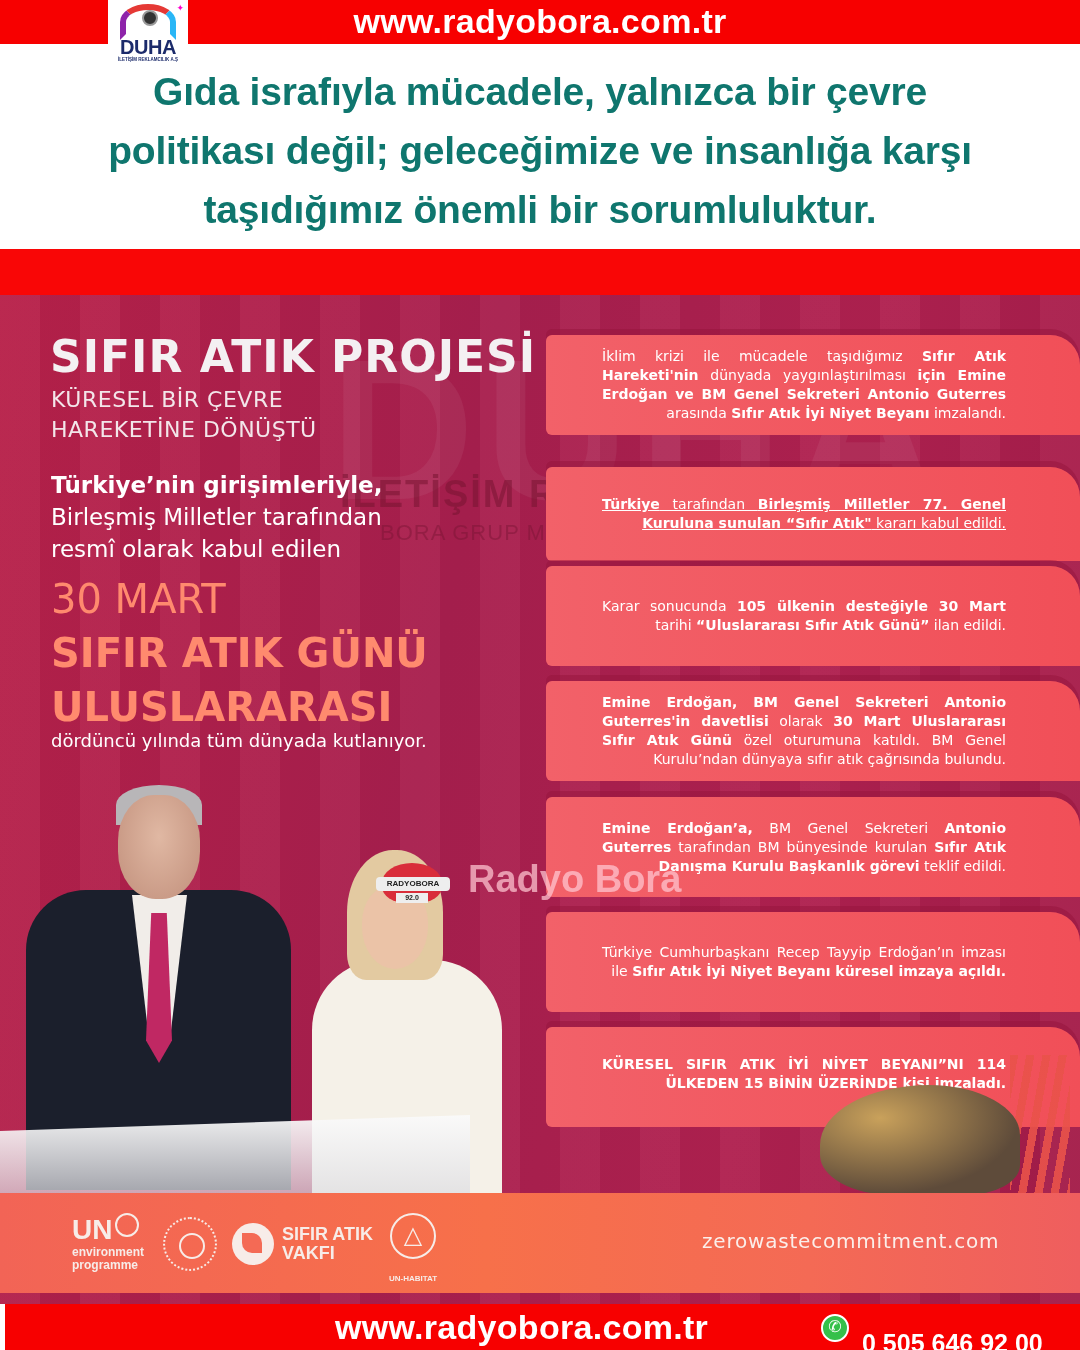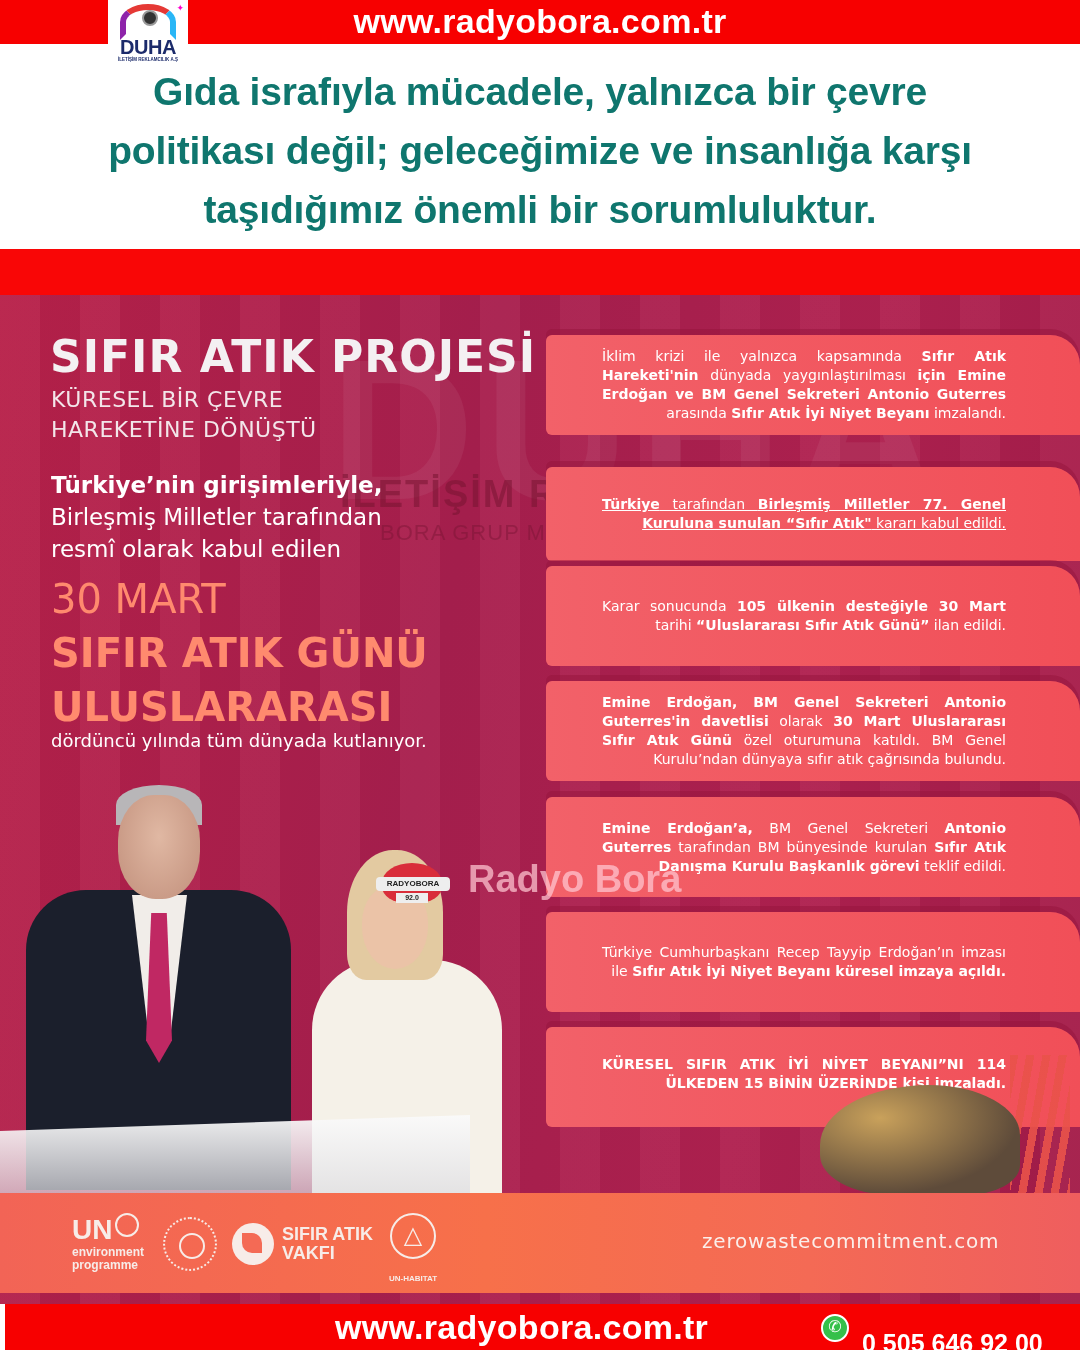--- a/index.html
+++ b/index.html
@@ -130,21 +130,21 @@
     <div>resmî olarak kabul edilen</div>
   </div>
   <div class="bigdate">
     <div class="l1">30 MART</div>
     <div>SIFIR ATIK GÜNÜ</div>
     <div>ULUSLARARASI</div>
   </div>
   <div class="celebr">dördüncü yılında tüm dünyada kutlanıyor.</div>
 
   <div class="card" style="top:40px;height:100px;">
-      <p><span>İklim krizi ile yalnızca kapsamında </span><b>Sıfır Atık Hareketi'nin</b><span> dünyada yaygınlaştırılması </span><b>için Emine Erdoğan ve BM Genel Sekreteri Antonio Guterres</b><span> arasında </span><b>Sıfır Atık İyi Niyet Beyanı</b><span> imzalandı.</span></p>
+      <p><span>İklim krizi ile mücadele taşıdığımız </span><b>Sıfır Atık Hareketi'nin</b><span> dünyada yaygınlaştırılması </span><b>için Emine Erdoğan ve BM Genel Sekreteri Antonio Guterres</b><span> arasında </span><b>Sıfır Atık İyi Niyet Beyanı</b><span> imzalandı.</span></p>
     </div>
   <div class="card" style="top:172px;height:94px;text-decoration:underline;">
       <p><b>Türkiye</b><span> tarafından </span><b>Birleşmiş Milletler 77. Genel Kuruluna sunulan “Sıfır Atık"</b><span> kararı kabul edildi.</span></p>
     </div>
   <div class="card" style="top:271px;height:100px;">
       <p><span>Karar sonucunda </span><b>105 ülkenin desteğiyle 30 Mart</b><span> tarihi </span><b>“Uluslararası Sıfır Atık Günü”</b><span> ilan edildi.</span></p>
     </div>
   <div class="card" style="top:386px;height:100px;">
       <p><b>Emine Erdoğan, BM Genel Sekreteri Antonio Guterres'in davetlisi</b><span> olarak </span><b>30 Mart Uluslararası Sıfır Atık Günü</b><span> özel oturumuna katıldı. BM Genel Kurulu’ndan dünyaya sıfır atık çağrısında bulundu.</span></p>
     </div>

